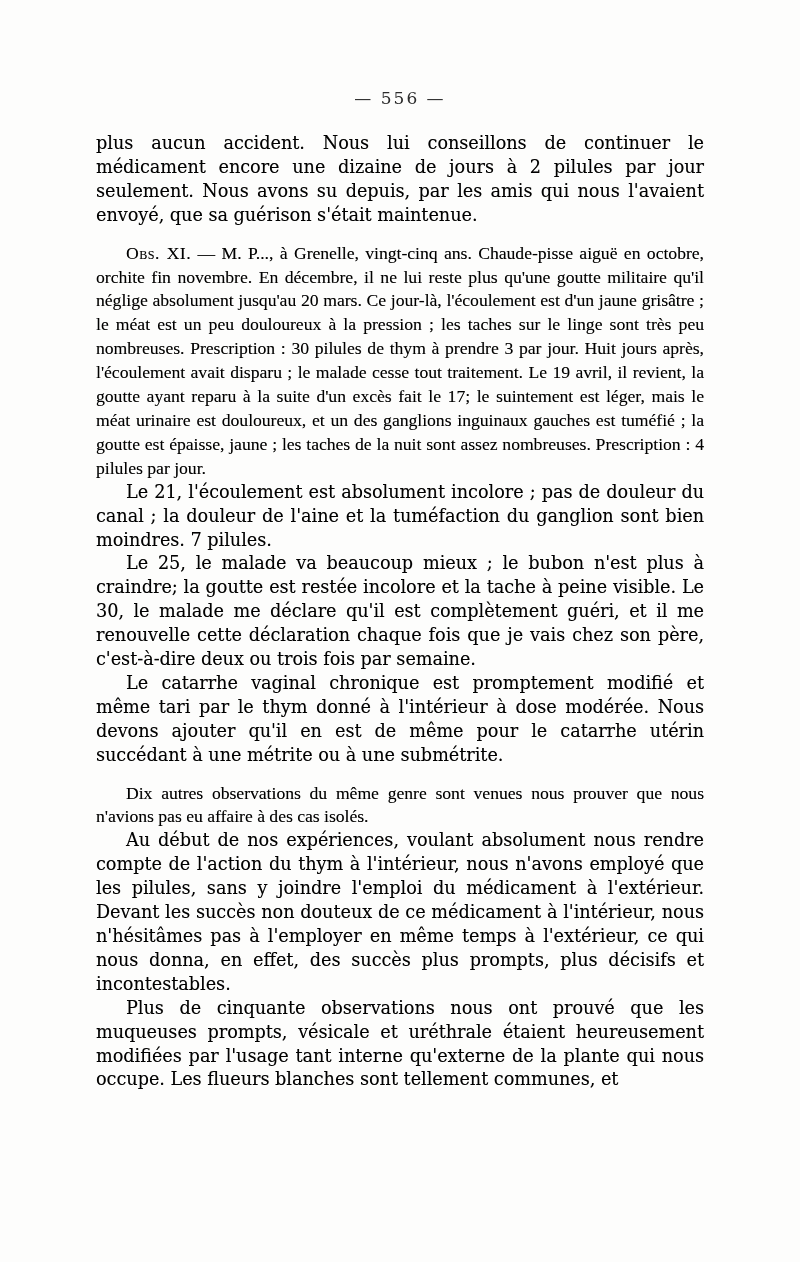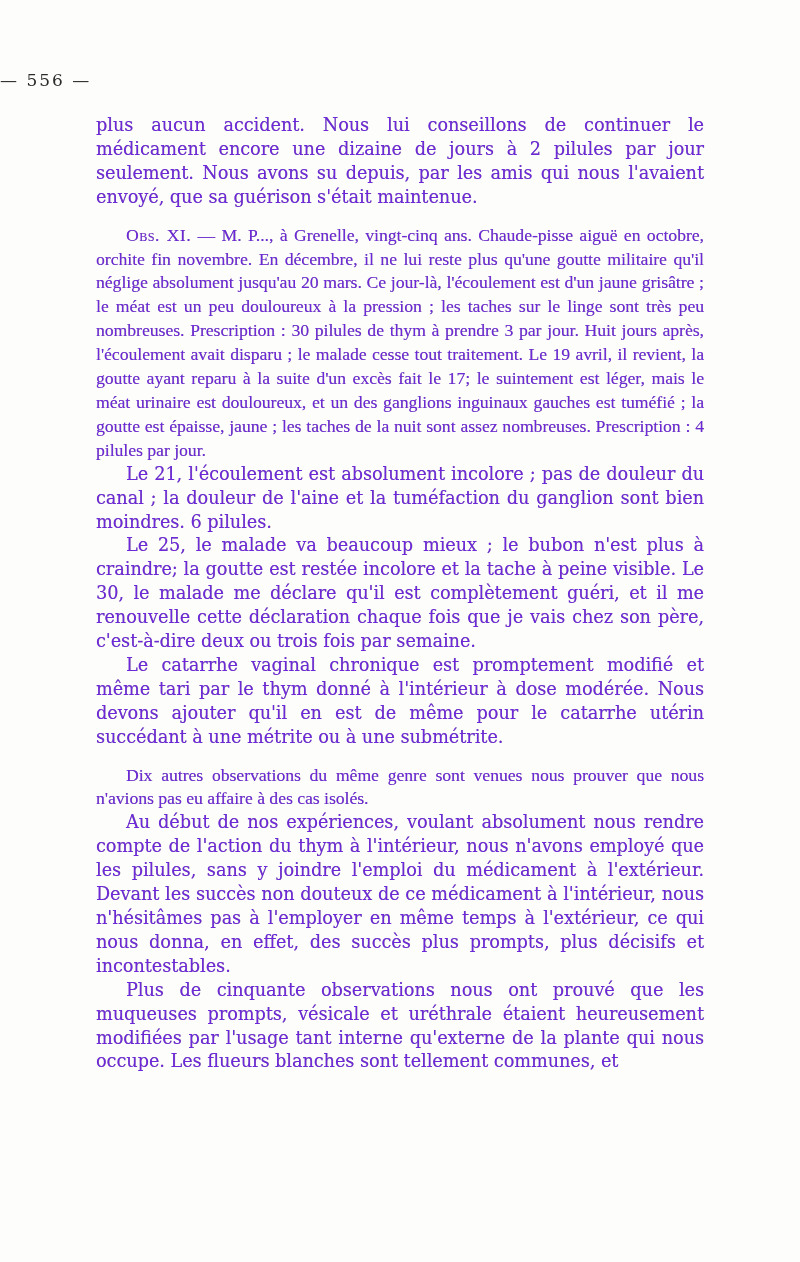--- a/index.html
+++ b/index.html
@@ -11,32 +11,33 @@
     position: relative;
     width: 800px;
     height: 1262px;
     margin: 0 auto;
     background: #fdfdfc;
     overflow: hidden;
     font-family: "DejaVu Serif", "Liberation Serif", serif;
     color: #232323;
   }
   .page-header {
-    padding-top: 70px;
+    padding-top: 88px;
+    text-align: center;
     font-size: 17px;
     letter-spacing: 2px;
     color: #2b2b2b;
   }
   .content {
     width: 608px;
     margin: 24px auto 0 auto;
     font-size: 17.6px;
     line-height: 23.9px;
     text-align: justify;
-    color: #6d28d9;
+    color: #000000;
     text-shadow: 0.2px 0.2px 0.4px rgba(50,48,45,0.45);
   }
   .content p {
     margin: 0;
     padding: 0;
   }
   .content p.indent { text-indent: 30px; }
   .content p.gap-before { margin-top: 14px; font-family: Liberation Serif, serif; }
   .smallcaps {
     font-variant: small-caps;
@@ -44,20 +45,20 @@
   }
 </style>
 </head>
 <body>
 
 <div class="page">
   <div class="page-header">— 556 —</div>
   <div class="content" id="content">
       <p>plus aucun accident. Nous lui conseillons de continuer le médicament encore une dizaine de jours à 2 pilules par jour seulement. Nous avons su depuis, par les amis qui nous l'avaient envoyé, que sa guérison s'était maintenue.</p>
       <p class="indent gap-before"><span class="smallcaps">Obs. XI.</span> — M. P..., à Grenelle, vingt-cinq ans. Chaude-pisse aiguë en octobre, orchite fin novembre. En décembre, il ne lui reste plus qu'une goutte militaire qu'il néglige absolument jusqu'au 20 mars. Ce jour-là, l'écoulement est d'un jaune grisâtre ; le méat est un peu douloureux à la pression ; les taches sur le linge sont très peu nombreuses. Prescription : 30 pilules de thym à prendre 3 par jour. Huit jours après, l'écoulement avait disparu ; le malade cesse tout traitement. Le 19 avril, il revient, la goutte ayant reparu à la suite d'un excès fait le 17; le suintement est léger, mais le méat urinaire est douloureux, et un des ganglions inguinaux gauches est tuméfié ; la goutte est épaisse, jaune ; les taches de la nuit sont assez nombreuses. Prescription : 4 pilules par jour.</p>
-      <p class="indent">Le 21, l'écoulement est absolument incolore ; pas de douleur du canal ; la douleur de l'aine et la tuméfaction du ganglion sont bien moindres. 6 pilules.</p>
+      <p class="indent">Le 21, l'écoulement est absolument incolore ; pas de douleur du canal ; la douleur de l'aine et la tuméfaction du ganglion sont bien moindres. 7 pilules.</p>
       <p class="indent">Le 25, le malade va beaucoup mieux ; le bubon n'est plus à craindre; la goutte est restée incolore et la tache à peine visible. Le 30, le malade me déclare qu'il est complètement guéri, et il me renouvelle cette déclaration chaque fois que je vais chez son père, c'est-à-dire deux ou trois fois par semaine.</p>
       <p class="indent">Le catarrhe vaginal chronique est promptement modifié et même tari par le thym donné à l'intérieur à dose modérée. Nous devons ajouter qu'il en est de même pour le catarrhe utérin succédant à une métrite ou à une submétrite.</p>
       <p class="indent gap-before">Dix autres observations du même genre sont venues nous prouver que nous n'avions pas eu affaire à des cas isolés.</p>
       <p class="indent">Au début de nos expériences, voulant absolument nous rendre compte de l'action du thym à l'intérieur, nous n'avons employé que les pilules, sans y joindre l'emploi du médicament à l'extérieur. Devant les succès non douteux de ce médicament à l'intérieur, nous n'hésitâmes pas à l'employer en même temps à l'extérieur, ce qui nous donna, en effet, des succès plus prompts, plus décisifs et incontestables.</p>
       <p class="indent">Plus de cinquante observations nous ont prouvé que les muqueuses prompts, vésicale et uréthrale étaient heureusement modifiées par l'usage tant interne qu'externe de la plante qui nous occupe. Les flueurs blanches sont tellement communes, et</p>
     </div>
 </div>
 
 </body></html>

